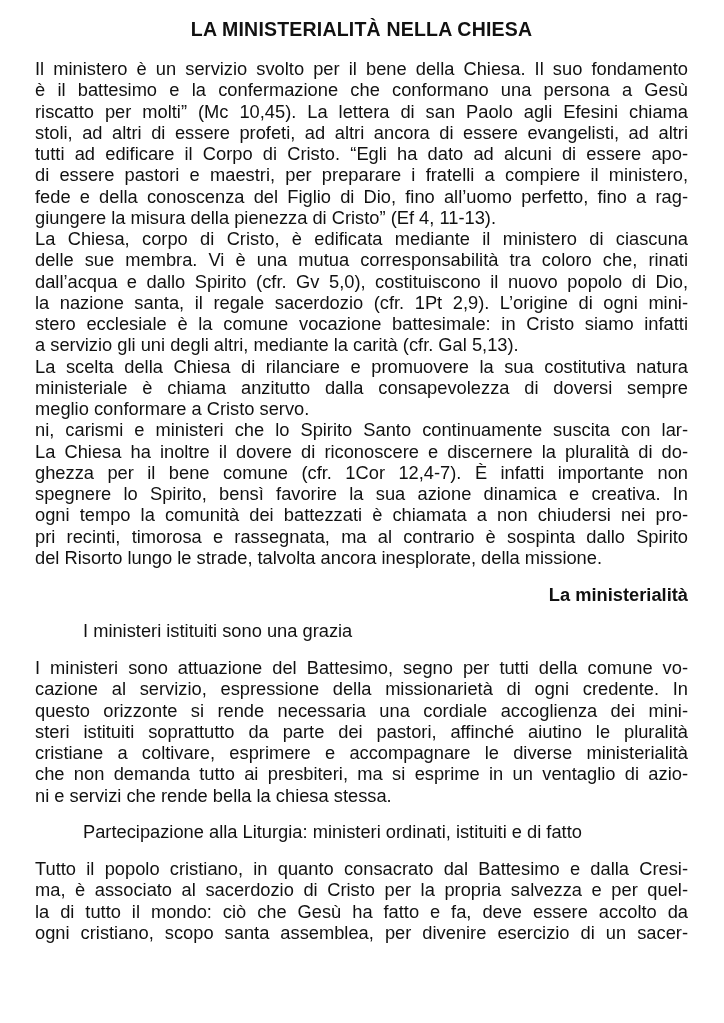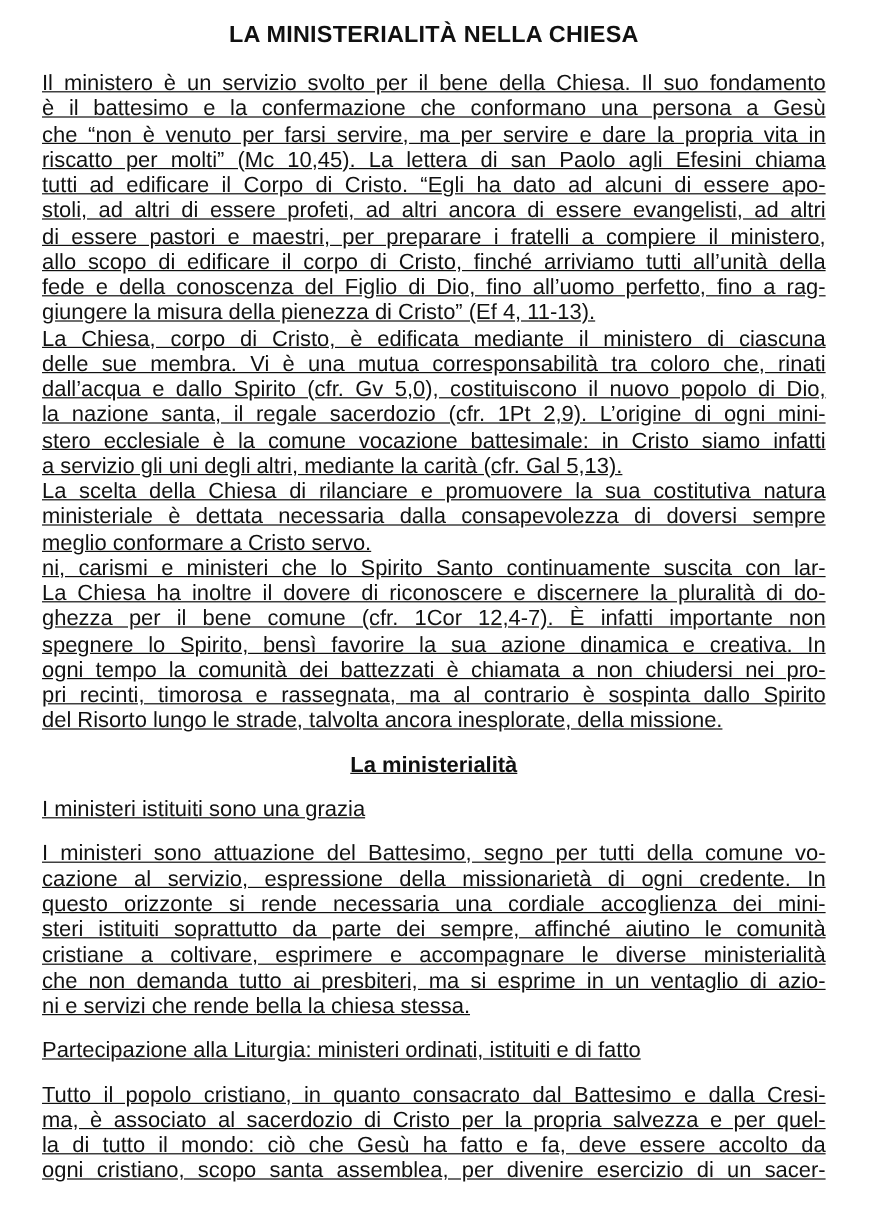--- a/index.html
+++ b/index.html
@@ -27,88 +27,86 @@
     text-align: center;
     letter-spacing: 0.2px;
   }
   .doc-body {
     margin-top: 17px;
     font-size: 18.3px;
     line-height: 21.25px;
   }
   .block {
     margin: 0;
-    text-decoration: underline;
   }
   .block.gap {
     margin-top: 15.5px;
   }
   .line {
     text-align: justify;
     text-align-last: justify;
   }
   .line.line-last {
     text-align-last: left;
   }
   .heading {
     font-weight: bold;
-    text-align: center;
+    text-align: right;
   }
   .subheading {
     font-weight: normal;
     text-align: left;
+    margin-left: 48px;
   }
 </style>
 </head>
 <body>
 
 <div class="page">
   <h1 class="title">LA MINISTERIALITÀ NELLA CHIESA</h1>
   <div class="doc-body">
       <div class="block paragraph">
         <div class="line">Il ministero è un servizio svolto per il bene della Chiesa. Il suo fondamento</div>
         <div class="line">è il battesimo e la confermazione che conformano una persona a Gesù</div>
-        <div class="line">che “non è venuto per farsi servire, ma per servire e dare la propria vita in</div>
         <div class="line">riscatto per molti” (Mc 10,45). La lettera di san Paolo agli Efesini chiama</div>
+        <div class="line">stoli, ad altri di essere profeti, ad altri ancora di essere evangelisti, ad altri</div>
         <div class="line">tutti ad edificare il Corpo di Cristo. “Egli ha dato ad alcuni di essere apo-</div>
-        <div class="line">stoli, ad altri di essere profeti, ad altri ancora di essere evangelisti, ad altri</div>
         <div class="line">di essere pastori e maestri, per preparare i fratelli a compiere il ministero,</div>
-        <div class="line">allo scopo di edificare il corpo di Cristo, finché arriviamo tutti all’unità della</div>
         <div class="line">fede e della conoscenza del Figlio di Dio, fino all’uomo perfetto, fino a rag-</div>
         <div class="line line-last">giungere la misura della pienezza di Cristo” (Ef 4, 11-13).</div>
       </div>
       <div class="block paragraph">
         <div class="line">La Chiesa, corpo di Cristo, è edificata mediante il ministero di ciascuna</div>
         <div class="line">delle sue membra. Vi è una mutua corresponsabilità tra coloro che, rinati</div>
         <div class="line">dall’acqua e dallo Spirito (cfr. Gv 5,0), costituiscono il nuovo popolo di Dio,</div>
         <div class="line">la nazione santa, il regale sacerdozio (cfr. 1Pt 2,9). L’origine di ogni mini-</div>
         <div class="line">stero ecclesiale è la comune vocazione battesimale: in Cristo siamo infatti</div>
         <div class="line line-last">a servizio gli uni degli altri, mediante la carità (cfr. Gal 5,13).</div>
       </div>
       <div class="block paragraph">
         <div class="line">La scelta della Chiesa di rilanciare e promuovere la sua costitutiva natura</div>
-        <div class="line">ministeriale è dettata necessaria dalla consapevolezza di doversi sempre</div>
+        <div class="line">ministeriale è chiama anzitutto dalla consapevolezza di doversi sempre</div>
         <div class="line line-last">meglio conformare a Cristo servo.</div>
       </div>
       <div class="block paragraph">
         <div class="line">ni, carismi e ministeri che lo Spirito Santo continuamente suscita con lar-</div>
         <div class="line">La Chiesa ha inoltre il dovere di riconoscere e discernere la pluralità di do-</div>
         <div class="line">ghezza per il bene comune (cfr. 1Cor 12,4-7). È infatti importante non</div>
         <div class="line">spegnere lo Spirito, bensì favorire la sua azione dinamica e creativa. In</div>
         <div class="line">ogni tempo la comunità dei battezzati è chiamata a non chiudersi nei pro-</div>
         <div class="line">pri recinti, timorosa e rassegnata, ma al contrario è sospinta dallo Spirito</div>
         <div class="line line-last">del Risorto lungo le strade, talvolta ancora inesplorate, della missione.</div>
       </div>
       <div class="block heading gap">La ministerialità</div>
       <div class="block subheading gap">I ministeri istituiti sono una grazia</div>
       <div class="block paragraph gap">
         <div class="line">I ministeri sono attuazione del Battesimo, segno per tutti della comune vo-</div>
         <div class="line">cazione al servizio, espressione della missionarietà di ogni credente. In</div>
         <div class="line">questo orizzonte si rende necessaria una cordiale accoglienza dei mini-</div>
-        <div class="line">steri istituiti soprattutto da parte dei sempre, affinché aiutino le comunità</div>
+        <div class="line">steri istituiti soprattutto da parte dei pastori, affinché aiutino le pluralità</div>
         <div class="line">cristiane a coltivare, esprimere e accompagnare le diverse ministerialità</div>
         <div class="line">che non demanda tutto ai presbiteri, ma si esprime in un ventaglio di azio-</div>
         <div class="line line-last">ni e servizi che rende bella la chiesa stessa.</div>
       </div>
       <div class="block subheading gap">Partecipazione alla Liturgia: ministeri ordinati, istituiti e di fatto</div>
       <div class="block paragraph gap">
         <div class="line">Tutto il popolo cristiano, in quanto consacrato dal Battesimo e dalla Cresi-</div>
         <div class="line">ma, è associato al sacerdozio di Cristo per la propria salvezza e per quel-</div>
         <div class="line">la di tutto il mondo: ciò che Gesù ha fatto e fa, deve essere accolto da</div>
         <div class="line">ogni cristiano, scopo santa assemblea, per divenire esercizio di un sacer-</div>

